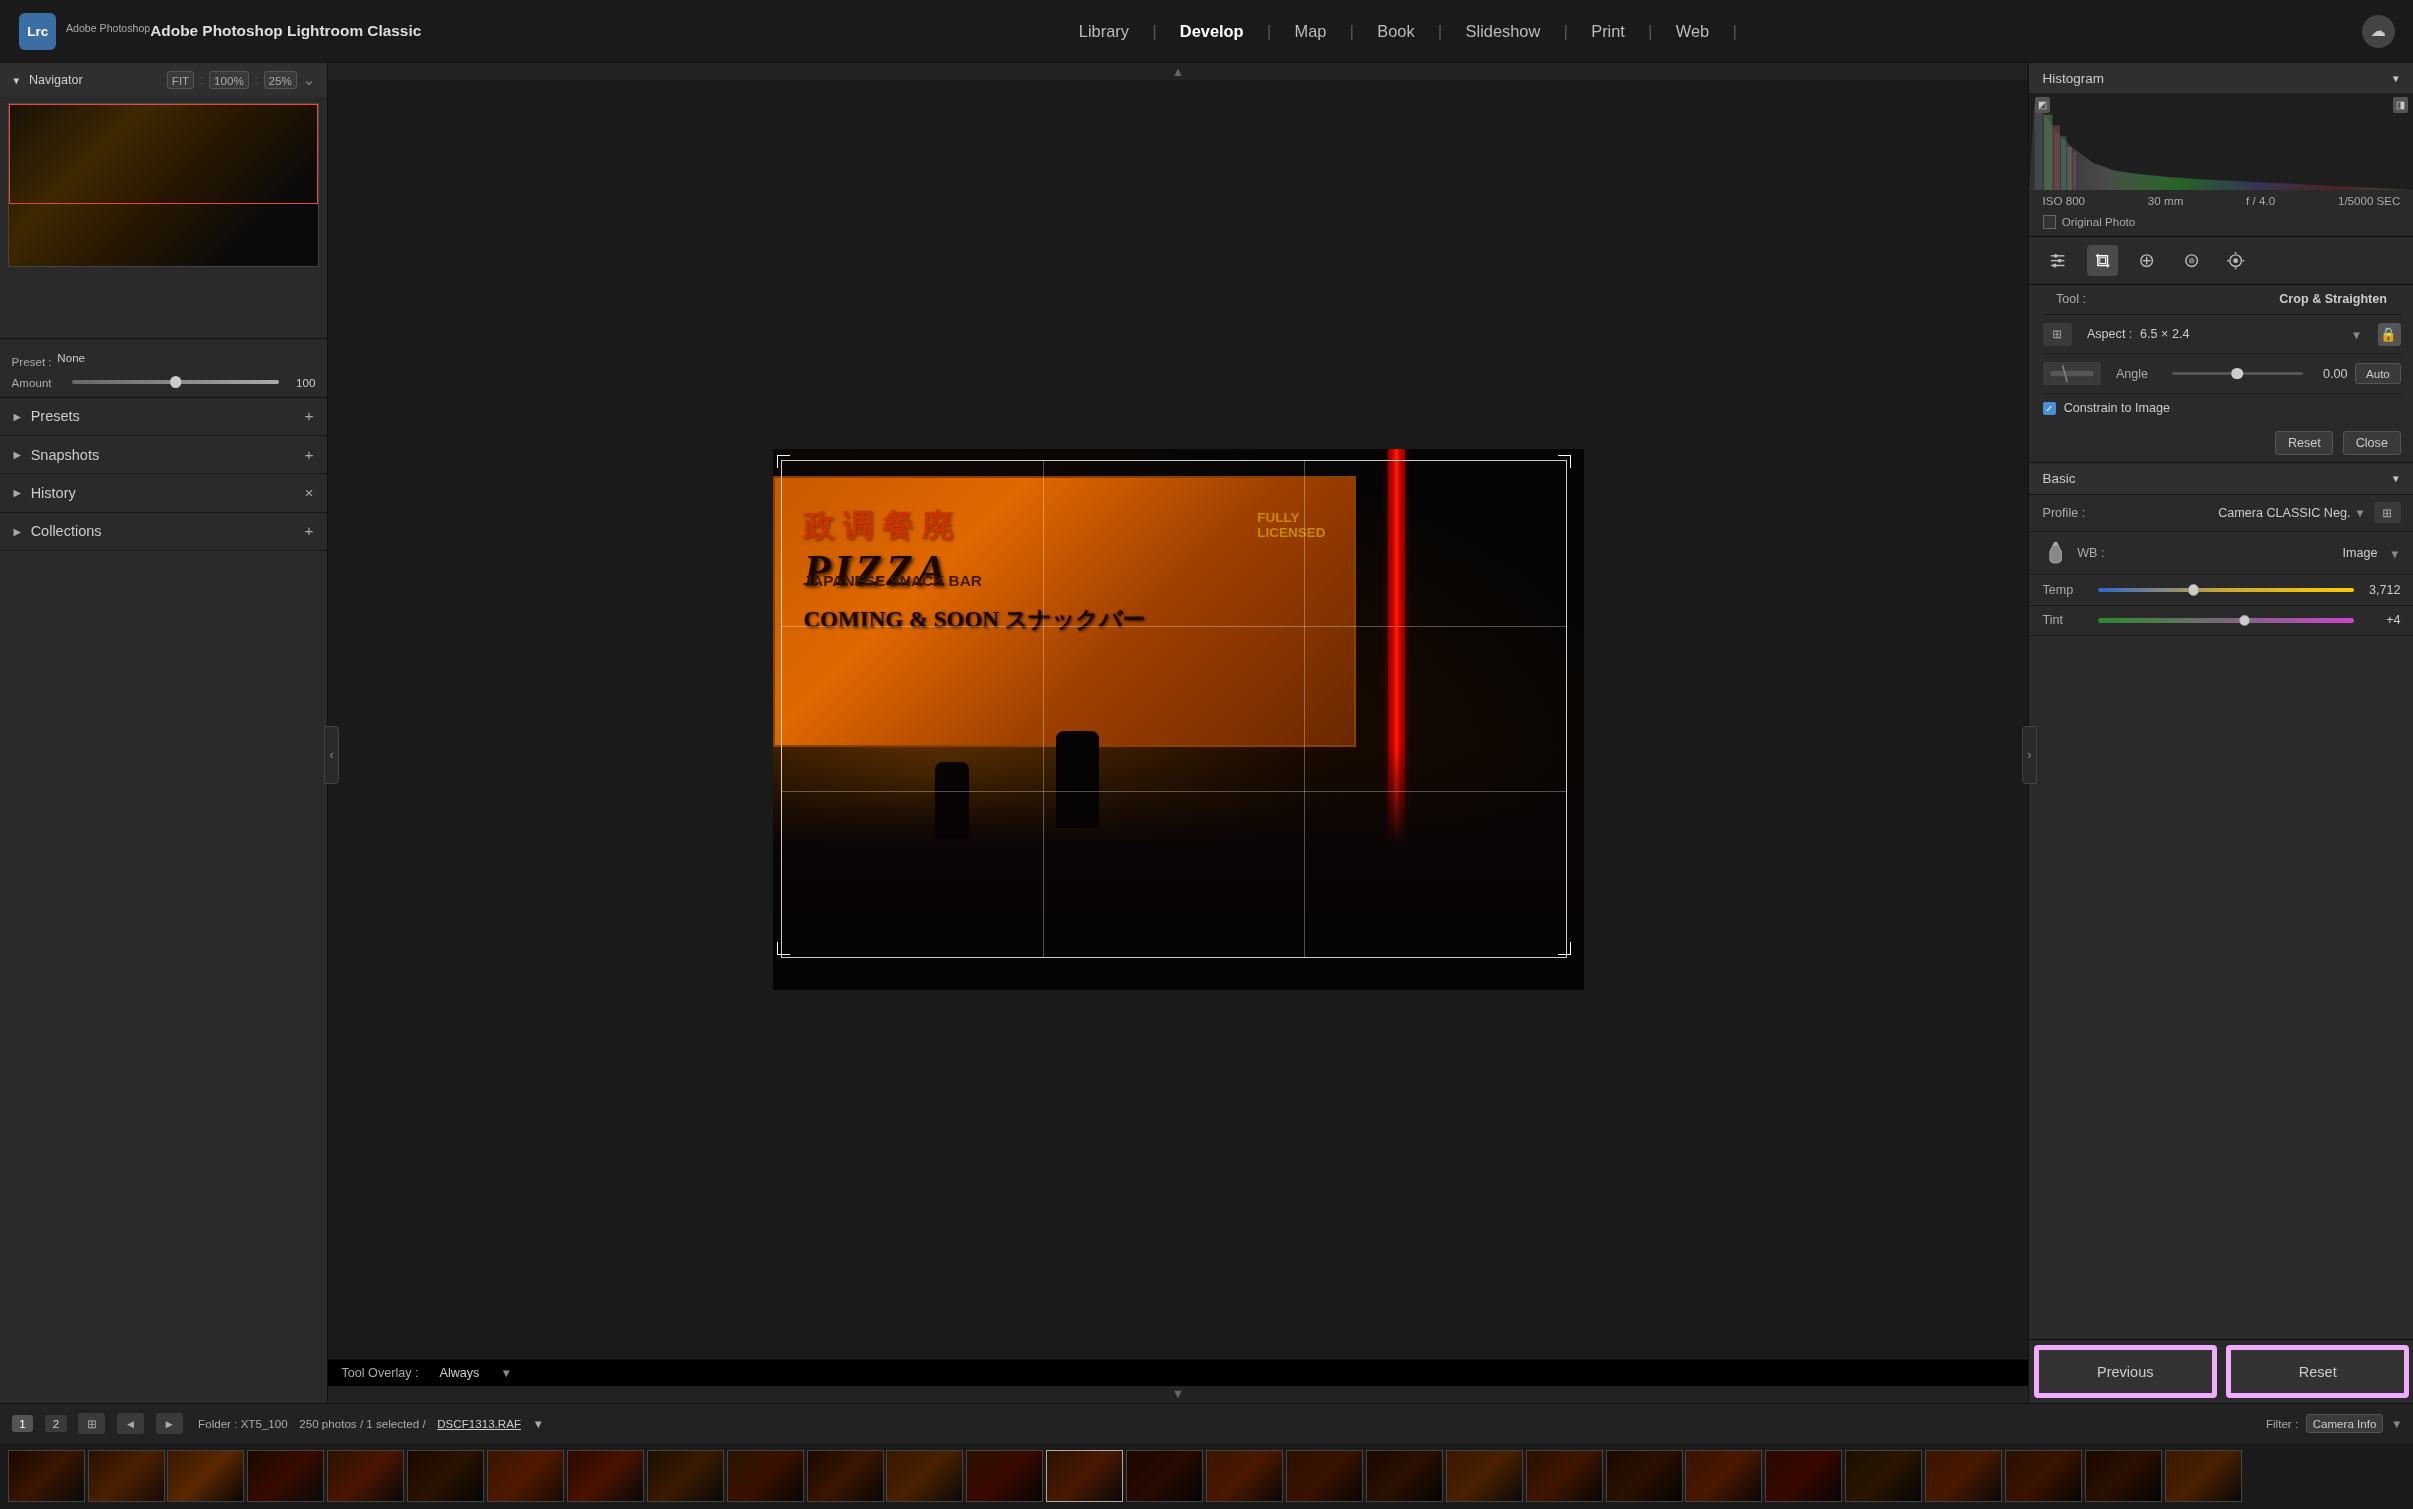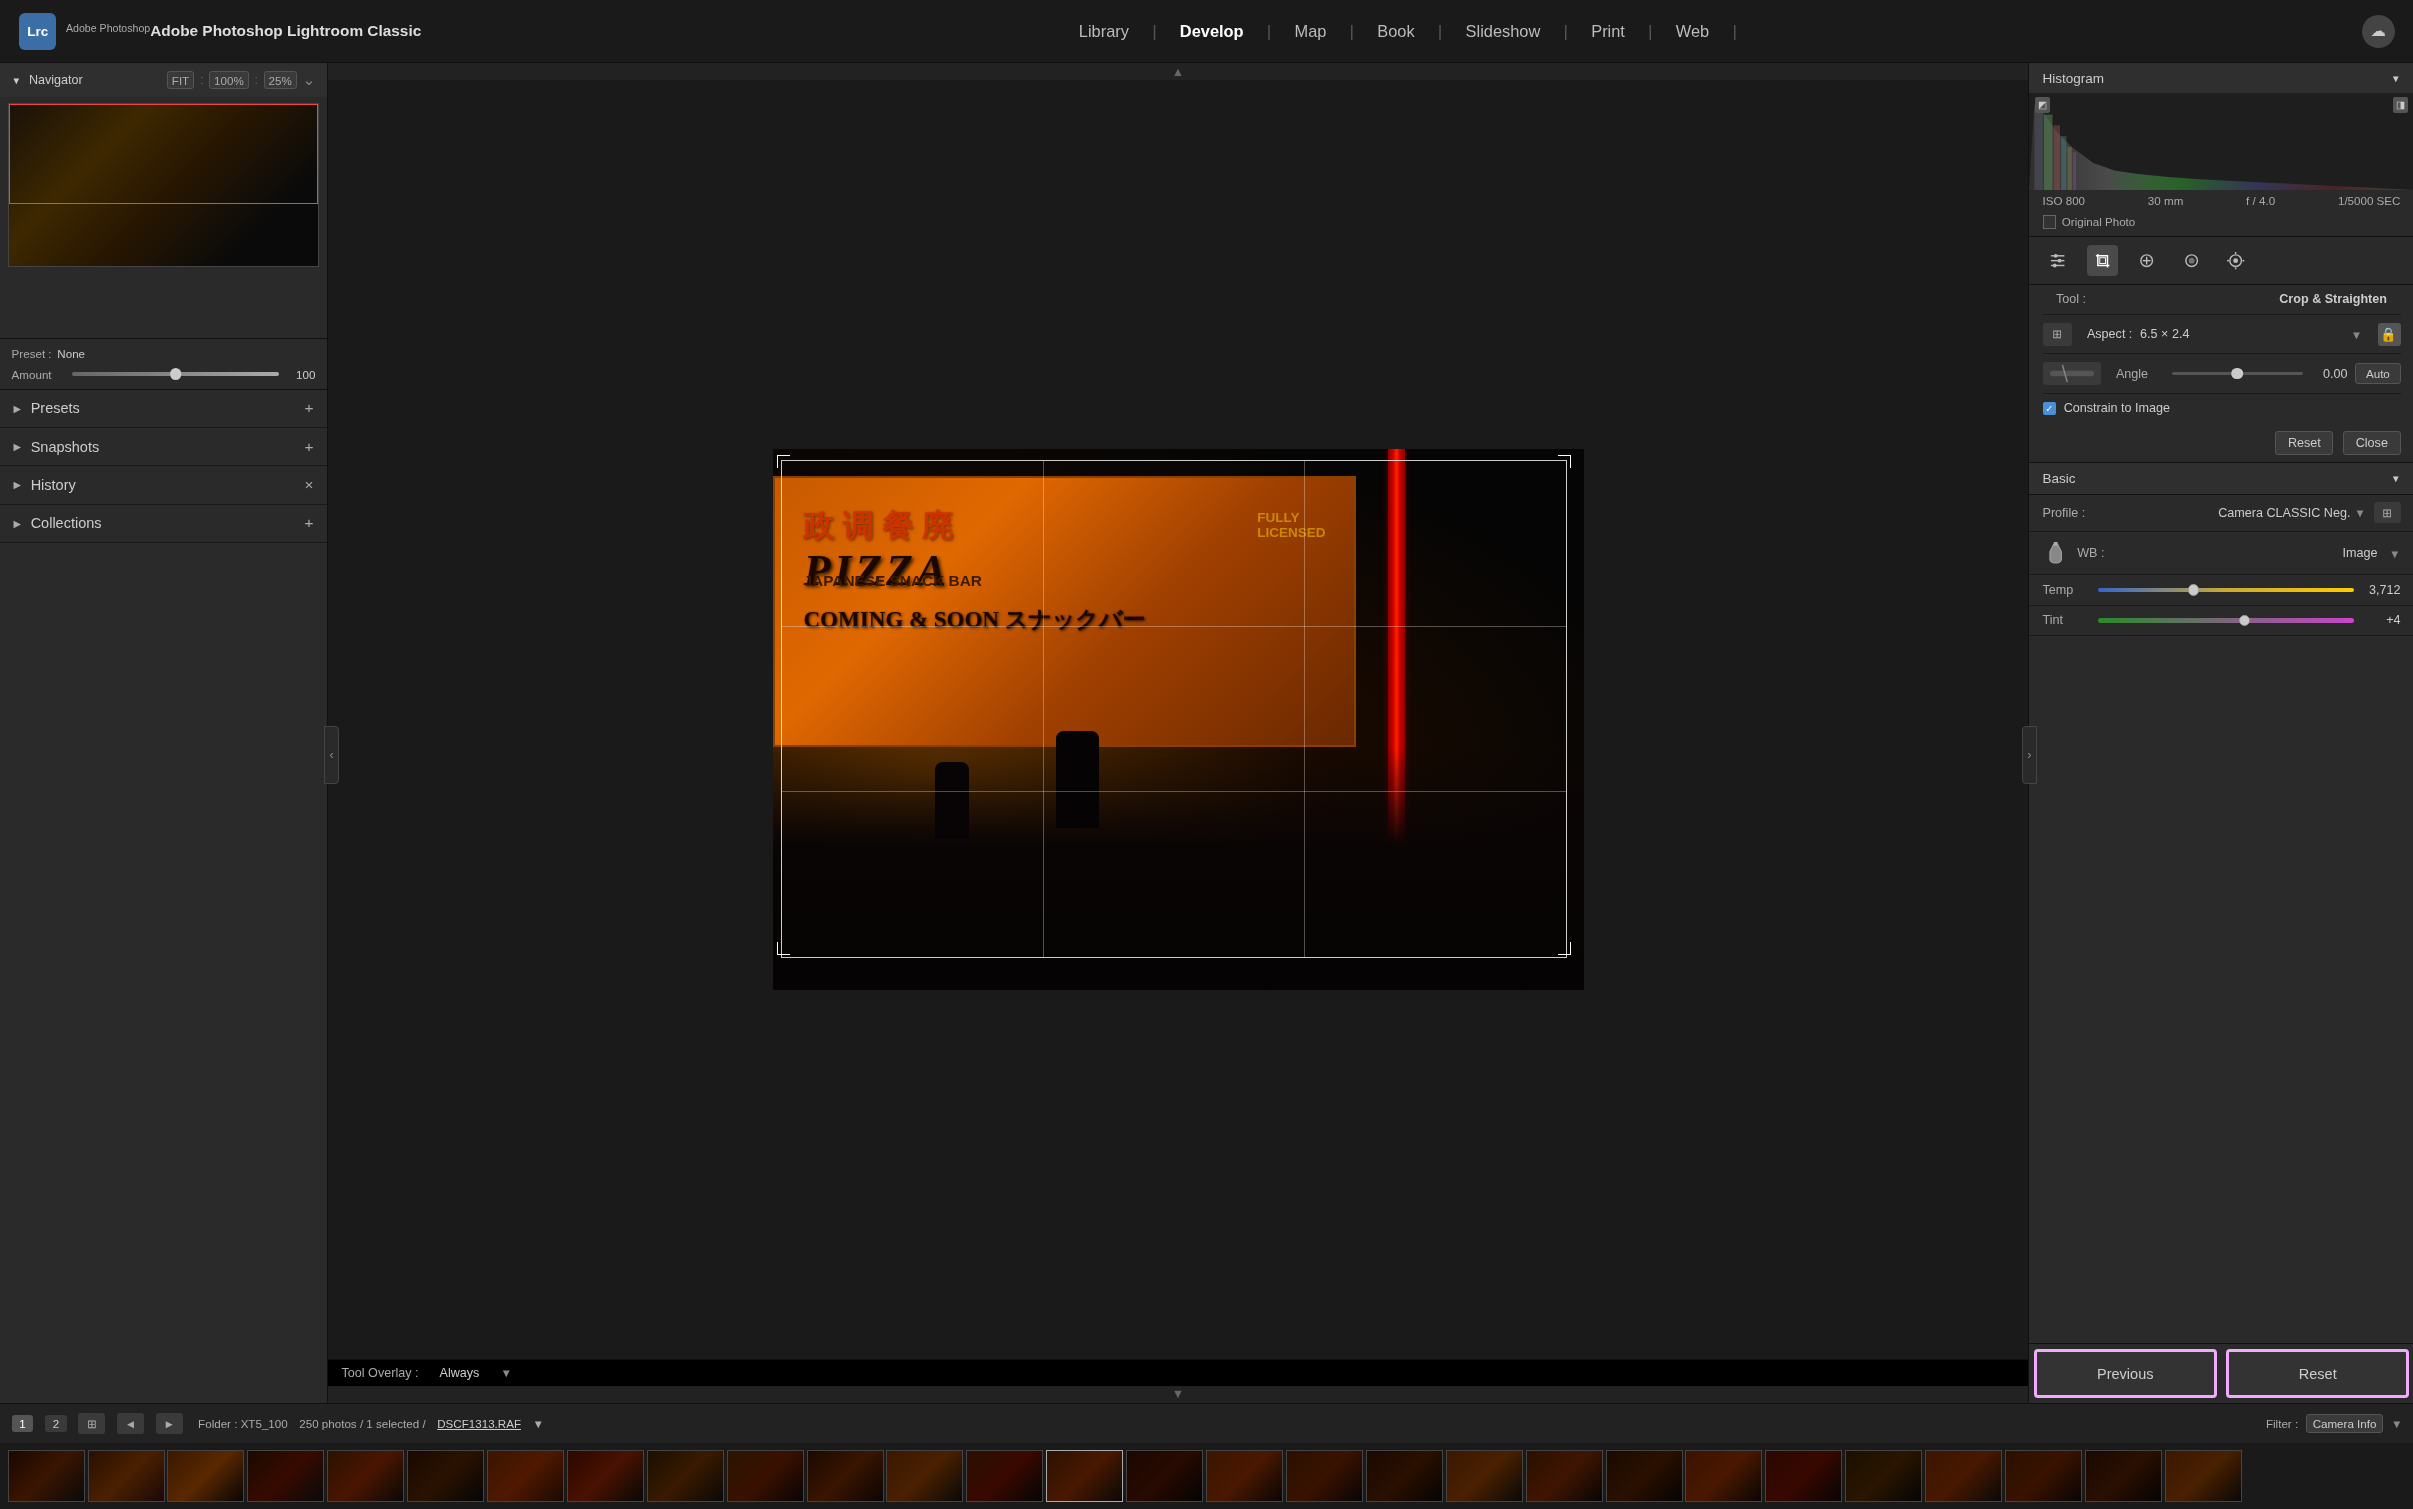--- a/index.html
+++ b/index.html
@@ -182,21 +182,21 @@
     #preset-area {
       padding: 7.7px 11.6px;
       border-bottom: 1px solid #111;
     }
     #preset-row {
       display: flex;
       align-items: center;
       gap: 5.8px;
       margin-bottom: 7.7px;
     }
-    #preset-label { color: #aaa; font-size: 11.6px; }
+    #preset-label { color: #aaa; font-size: 11.6px; margin-top: 8px; }
     #preset-value { color: #ccc; font-size: 11.6px; }
     #amount-row {
       display: flex;
       align-items: center;
       gap: 7.7px;
     }
     #amount-label { color: #aaa; font-size: 11.6px; min-width: 53px; }
     #amount-slider {
       flex: 1;
       height: 3.9px;
@@ -816,21 +816,21 @@
       margin-top: auto;
     }
     .pr-btn {
       flex: 1;
       padding: 13.5px;
       text-align: center;
       color: #ccc;
       font-size: 14.5px;
       cursor: pointer;
       background: #333;
-      border: 3px solid #f0abfc;
+      border: 5px solid #f0abfc;
       margin: 4.8px;
       border-radius: 3.9px;
     }
 
     
     #filmstrip-bar {
       width: 100%;
       height: 106px;
       background: #1a1a1a;
       border-top: 1.9px solid #111;

